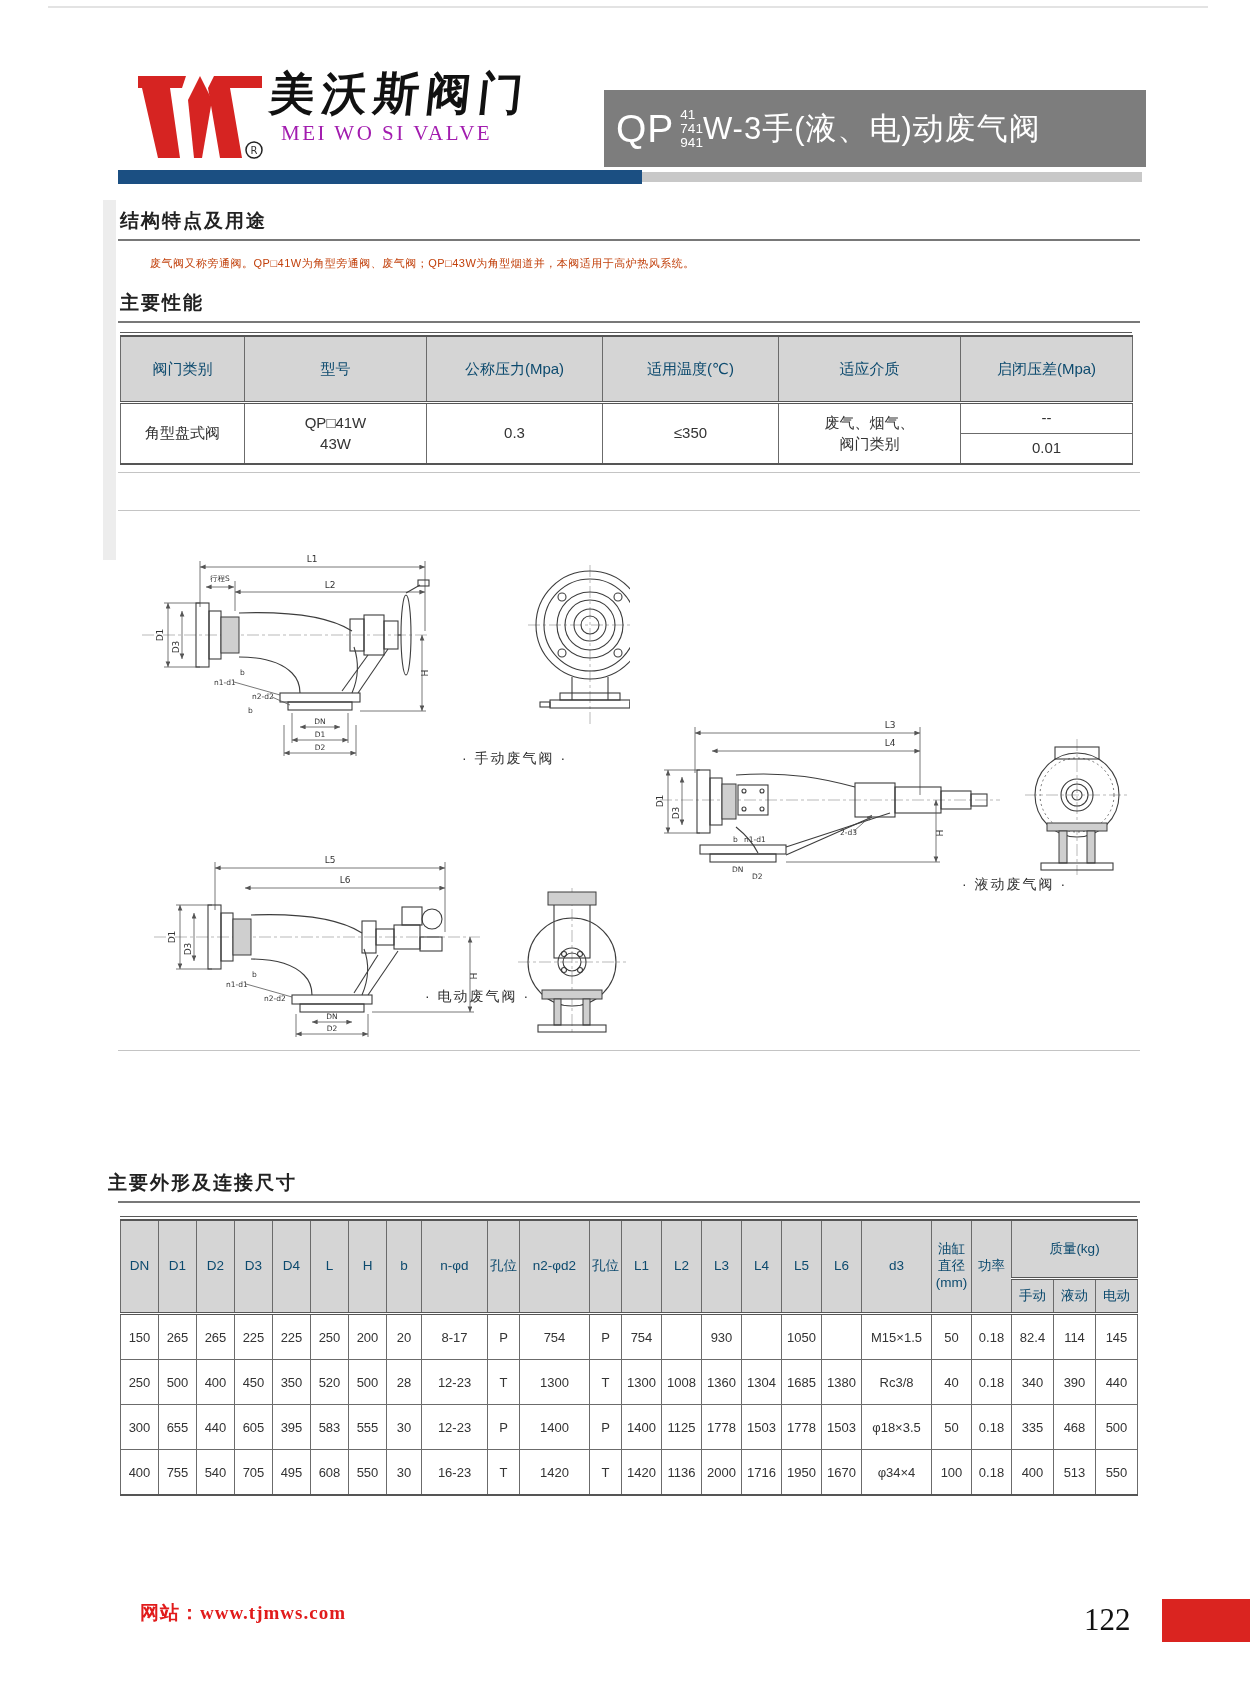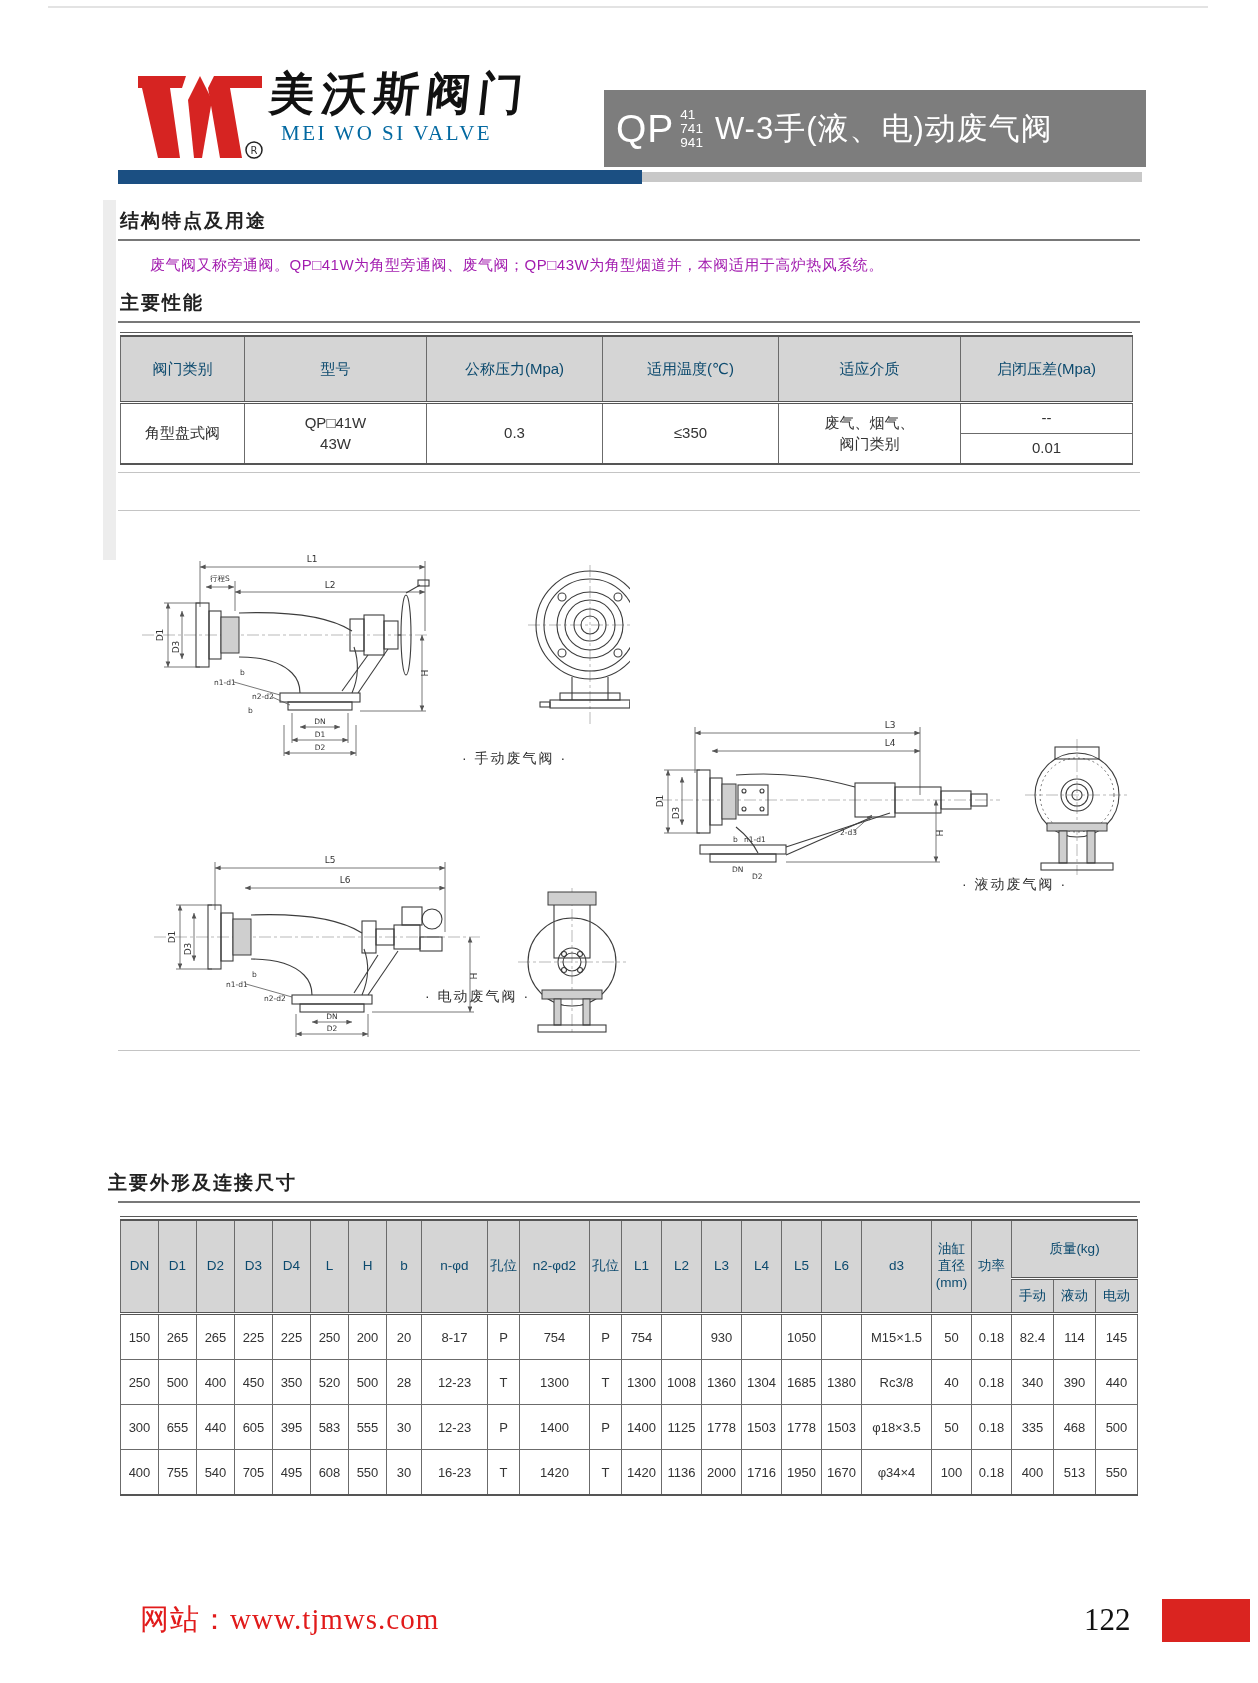--- a/index.html
+++ b/index.html
@@ -4,36 +4,36 @@
 <style>
   html,body{margin:0;padding:0;background:#ffffff;}
   #page{position:relative;width:1258px;height:1683px;background:#fff;overflow:hidden;
         font-family:"Liberation Sans","DejaVu Sans",sans-serif;color:#1c1c1c;}
   .abs{position:absolute;}
 
   
   .top-rule{left:48px;top:6px;width:1160px;height:2px;background:#e3e3e3;}
   .logo-cn{left:270px;top:64px;font-size:45px;font-weight:bold;font-family:"Liberation Serif",serif;
            letter-spacing:7px;color:#111;transform:skewX(-6deg);}
-  .logo-en{left:281px;top:121px;font-size:21px;font-family:"Liberation Serif",serif;letter-spacing:2.5px;color:#0369a1;}
+  .logo-en{left:281px;top:121px;font-size:21px;font-family:"Liberation Serif",serif;letter-spacing:2.5px;color:#a21caf;}
   .banner{left:604px;top:90px;width:542px;height:77px;background:#7d7d7d;display:flex;align-items:center;
           padding-left:12px;box-sizing:border-box;color:#fff;}
   .banner .qp{font-size:39px;letter-spacing:1px;}
-  .banner .stack{display:flex;flex-direction:column;align-items:flex-start;margin:0 12px 0 6px;
+  .banner .stack{display:flex;flex-direction:column;align-items:flex-start;margin:0 0 0 6px;
                  font-size:13.5px;line-height:14px;}
   .banner .suffix{font-size:31px;letter-spacing:1px;white-space:nowrap;}
   .bar-blue{left:118px;top:170px;width:524px;height:14px;background:#1b4f82;}
   .bar-gray{left:642px;top:172px;width:500px;height:10px;background:#c8c8c8;}
   .left-strip{left:103px;top:200px;width:13px;height:360px;background:#ededed;}
 
   .h-sec{font-size:19px;font-weight:bold;color:#222;letter-spacing:2px;}
   .rule-dark{height:2px;background:#787878;}
   .rule-light{height:1px;background:#c4c4c4;}
 
-  .para{left:150px;top:256px;width:970px;font-size:15px;color:#a21caf;letter-spacing:0.5px;}
+  .para{left:150px;top:256px;width:970px;font-size:11px;color:#c2410c;letter-spacing:0.5px;}
 
   
   .tbl-wrap{border-top:1px solid #5a5a5a;padding-top:2px;}
   table.ctable{border-collapse:collapse;table-layout:fixed;border-top:2px solid #555;border-bottom:2px solid #555;}
   table.ctable th,table.ctable td{border:1px solid #6b6b6b;text-align:center;vertical-align:middle;
       overflow:hidden;padding:0 1px;word-break:break-all;}
   table.ctable th{background:#d5d5d5;font-weight:normal;color:#0c4a6e;}
   table.ctable thead th{border-bottom:3px double #555;}
 
   .perf-wrap{left:120px;top:332px;width:1012px;}
@@ -43,21 +43,21 @@
   .dim-wrap{left:120px;top:1216px;width:1017px;}
   .dim-wrap th{font-size:13.5px;line-height:1.25;}
   .dim-wrap thead tr:first-child th{height:56px;}
   .dim-wrap thead tr:last-child th{height:32px;border-bottom:3px double #555;}
   .dim-wrap td{font-size:13px;color:#333;height:44px;}
 
   .note{left:122px;top:1498px;font-size:14.5px;color:#2b2b2b;letter-spacing:0.5px;}
 
   .dwg-label{font-size:14px;color:#333;letter-spacing:2px;}
 
-  .site{left:140px;top:1600px;font-size:29px;color:#e11b1b;font-family:"Liberation Serif",serif;letter-spacing:1px;}
+  .site{left:140px;top:1600px;font-size:19px;color:#e11b1b;font-family:"Liberation Serif",serif;letter-spacing:1px;font-weight:bold;}
   .pageno{left:1084px;top:1602px;font-size:31px;color:#111;font-family:"Liberation Serif",serif;}
   .red-block{left:1162px;top:1599px;width:88px;height:43px;background:#da2420;}
 
   
   svg .ln{stroke:#3d3d3d;stroke-width:1.1;fill:none;}
   svg .fil{fill:#cfcfcf;stroke:#3d3d3d;stroke-width:1;}
   svg .dm{stroke:#555;stroke-width:0.8;fill:none;}
   svg .cl{stroke:#8a8a8a;stroke-width:0.6;stroke-dasharray:12 3 3 3;fill:none;}
   svg text{font-family:"DejaVu Sans",sans-serif;fill:#333;}
   svg .dtx{font-size:9px;}

